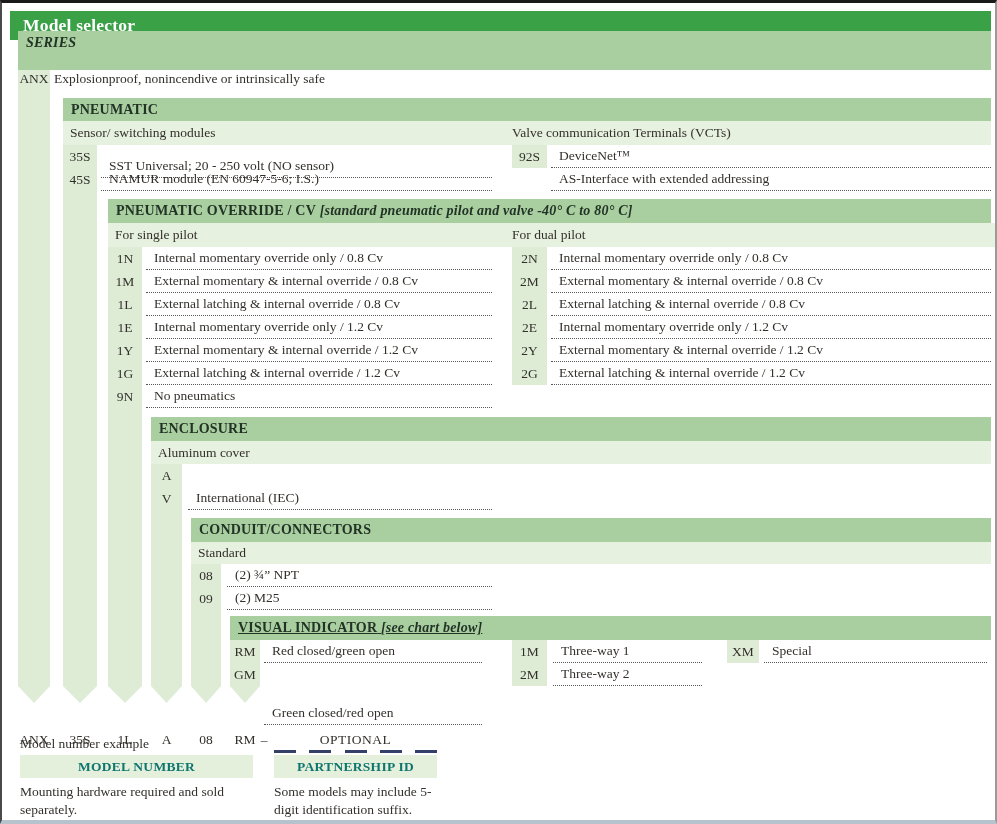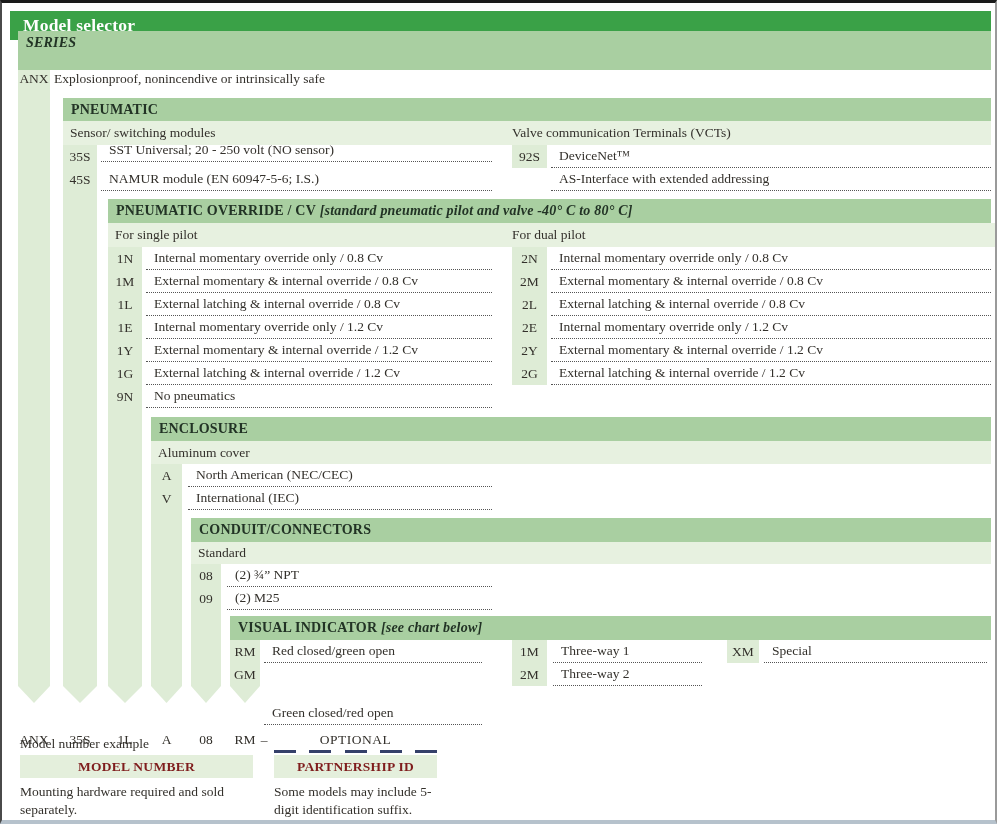--- a/index.html
+++ b/index.html
@@ -25,21 +25,21 @@
     clip-path:polygon(0 0,100% 0,100% calc(100% - 17px),50% 100%,0 calc(100% - 17px));}
   .code{text-align:center;line-height:23px;}
   .codebg{background:#deecd6;}
   .desc{line-height:22px;padding-left:8px;border-bottom:1px dotted #555;
     white-space:nowrap;overflow:hidden;}
   .plain{line-height:24px;padding-left:4px;white-space:nowrap;}
   .mcode{text-align:center;line-height:20px;font-size:13.5px;}
   .dashrow{display:flex;justify-content:space-between;align-items:center;}
   .dash{width:22px;height:3px;background:#35406a;}
   .bx{background:#e4efdc;text-align:center;font-weight:bold;line-height:23px;
-    color:#7f1d1d;font-size:13.5px;letter-spacing:.3px;}
+    color:#0f766e;font-size:13.5px;letter-spacing:.3px;}
   .noteTxt{line-height:1.35;}
 </style>
 </head>
 <body>
 
 <div id="page">
 
   <div class="abs band" style="left:16px;top:64px;width:32px;height:636px;"></div>
   <div class="abs band" style="left:61px;top:142px;width:34px;height:558px;"></div>
   <div class="abs band" style="left:106px;top:244px;width:34px;height:456px;"></div>
@@ -53,21 +53,21 @@
   <div class="abs code" style="left:16px;top:64px;width:32px;height:24px;">ANX</div>
   <div class="abs plain" style="left:48px;top:64px;width:941px;height:24px;">Explosionproof, nonincendive or intrinsically safe</div>
 
   <div class="abs hdr" style="left:61px;top:95px;width:928px;height:23px;">PNEUMATIC</div>
   <div class="abs sub" style="left:61px;top:118px;width:928px;height:24px;">
     <span>Sensor/ switching modules</span>
     <span class="abs" style="left:449px;top:0;">Valve communication Terminals (VCTs)</span>
   </div>
 
   <div class="abs code" style="left:61px;top:142px;width:34px;height:23px;">35S</div>
-  <div class="abs desc" style="left:99px;top:136px;width:391px;height:23px;">SST Universal; 20 - 250 volt (NO sensor)</div>
+  <div class="abs desc" style="left:99px;top:152px;width:391px;height:23px;">SST Universal; 20 - 250 volt (NO sensor)</div>
   <div class="abs code codebg" style="left:510px;top:142px;width:35px;height:23px;">92S</div>
   <div class="abs desc" style="left:549px;top:142px;width:440px;height:23px;">DeviceNet™</div>
 
   <div class="abs code" style="left:61px;top:165px;width:34px;height:23px;">45S</div>
   <div class="abs desc" style="left:99px;top:165px;width:391px;height:23px;">NAMUR module (EN 60947-5-6; I.S.)</div>
   <div class="abs code codebg" style="left:510px;top:165px;width:35px;height:23px;margin-top:40px;">97S</div>
   <div class="abs desc" style="left:549px;top:165px;width:440px;height:23px;">AS-Interface with extended addressing</div>
 
   <div class="abs hdr" style="left:106px;top:196px;width:883px;height:24px;line-height:24px;">
     <span>PNEUMATIC OVERRIDE / CV</span>&nbsp;<span class="note" style="font-style:italic;">[standard pneumatic pilot and valve -40° C to 80° C]</span>
@@ -106,32 +106,31 @@
   <div class="abs desc" style="left:144px;top:359px;width:346px;height:23px;">External latching &amp; internal override / 1.2 Cv</div>
   <div class="abs code codebg" style="left:510px;top:359px;width:35px;height:23px;">2G</div>
   <div class="abs desc" style="left:549px;top:359px;width:440px;height:23px;">External latching &amp; internal override / 1.2 Cv</div>
 
   <div class="abs code" style="left:106px;top:382px;width:34px;height:23px;">9N</div>
   <div class="abs desc" style="left:144px;top:382px;width:346px;height:23px;">No pneumatics</div>
 
   <div class="abs hdr" style="left:149px;top:414px;width:840px;height:24px;line-height:24px;">ENCLOSURE</div>
   <div class="abs sub" style="left:149px;top:438px;width:840px;height:23px;line-height:23px;">Aluminum cover</div>
   <div class="abs code" style="left:149px;top:461px;width:31px;height:23px;">A</div>
-  <div class="abs desc" style="left:186px;top:461px;width:304px;height:23px;">North American (NEC/CEC)</div>
   <div class="abs code" style="left:149px;top:484px;width:31px;height:23px;">V</div>
   <div class="abs desc" style="left:186px;top:484px;width:304px;height:23px;">International (IEC)</div>
 
   <div class="abs hdr" style="left:189px;top:515px;width:800px;height:24px;line-height:24px;">CONDUIT/CONNECTORS</div>
   <div class="abs sub" style="left:189px;top:539px;width:800px;height:22px;line-height:22px;">Standard</div>
   <div class="abs code" style="left:189px;top:561px;width:30px;height:23px;">08</div>
   <div class="abs desc" style="left:225px;top:561px;width:265px;height:23px;">(2) ¾” NPT</div>
   <div class="abs code" style="left:189px;top:584px;width:30px;height:23px;">09</div>
   <div class="abs desc" style="left:225px;top:584px;width:265px;height:23px;">(2) M25</div>
 
-  <div class="abs hdr" style="left:228px;top:613px;width:761px;height:24px;line-height:24px;">
+  <div class="abs hdr" style="left:228px;top:613px;width:761px;height:24px;line-height:24px;text-decoration:underline;">
     <span>VISUAL INDICATOR</span>&nbsp;<span style="font-style:italic;">[see chart below]</span>
   </div>
   <div class="abs code" style="left:228px;top:637px;width:30px;height:23px;">RM</div>
   <div class="abs desc" style="left:262px;top:637px;width:218px;height:23px;">Red closed/green open</div>
   <div class="abs code codebg" style="left:510px;top:637px;width:35px;height:23px;">1M</div>
   <div class="abs desc" style="left:551px;top:637px;width:149px;height:23px;">Three-way 1</div>
   <div class="abs code codebg" style="left:725px;top:637px;width:32px;height:23px;">XM</div>
   <div class="abs desc" style="left:762px;top:637px;width:223px;height:23px;">Special</div>
 
   <div class="abs code" style="left:228px;top:660px;width:30px;height:23px;">GM</div>

